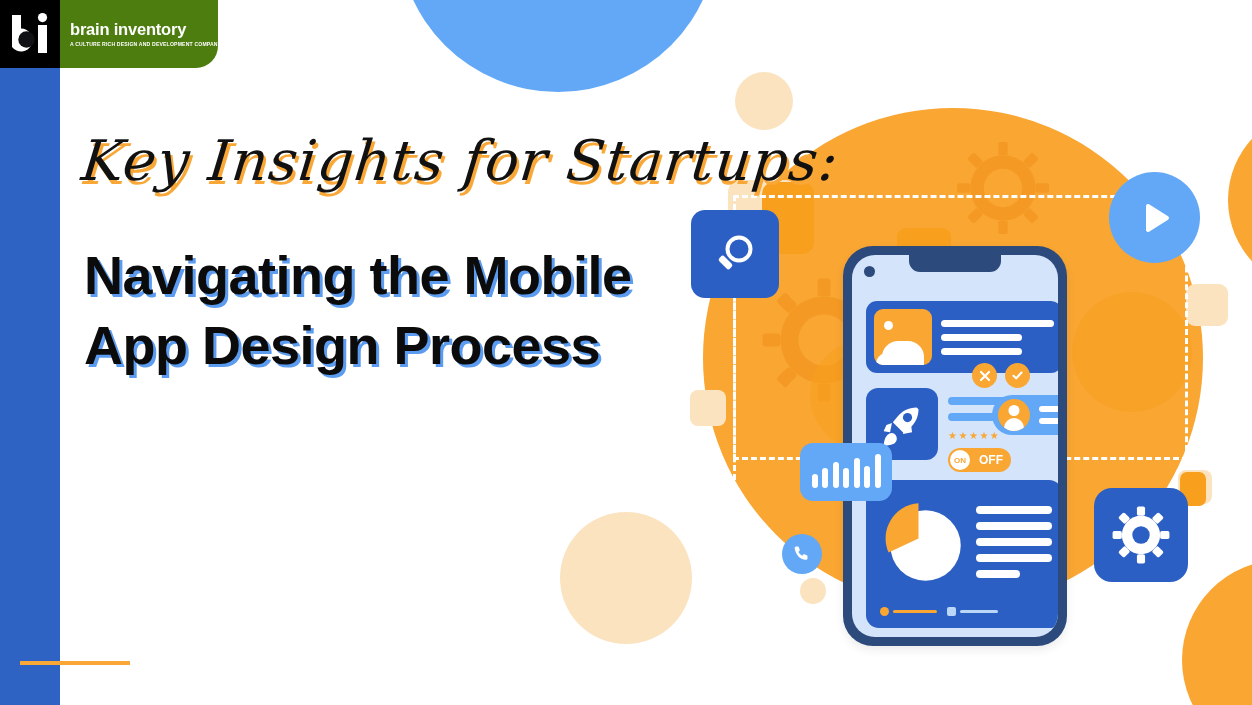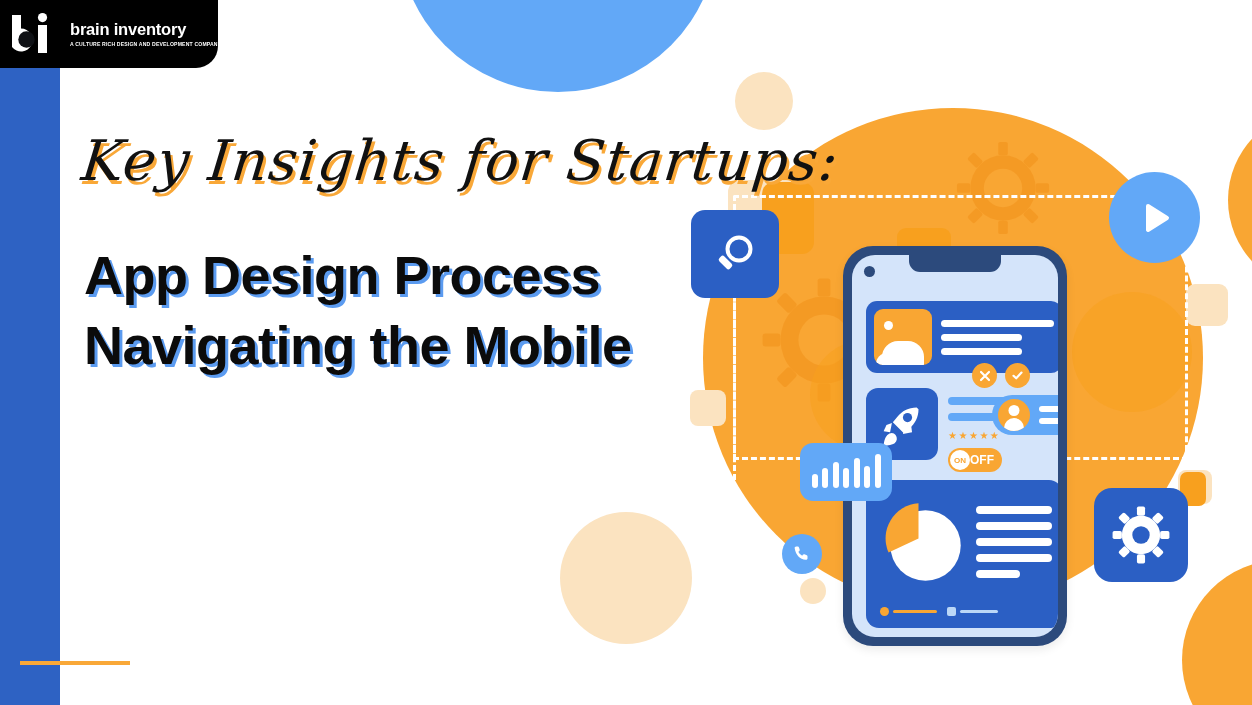--- a/index.html
+++ b/index.html
@@ -117,21 +117,21 @@
   .orange-rule {
     position: absolute; left: 20px; top: 661px;
     width: 110px; height: 4px;
     background: #F9A838;
   }
 
   
   .logo-bar {
     position: absolute; left: 0; top: 0;
     width: 218px; height: 68px;
-    background: #000000;
+    background: #4d7c0f;
     border-bottom-right-radius: 22px;
     display: flex; align-items: center;
     z-index: 20;
   }
   .logo-mark {
     width: 60px; height: 68px;
     display: flex; align-items: center; justify-content: center;
     background: #000000;
     flex: none;
   }
@@ -283,21 +283,21 @@
     width: 20px; height: 13px; border-radius: 10px 10px 0 0; background: #fff;
   }
   .user-lines { flex: 1; padding-left: 9px; }
   .user-lines i { display: block; height: 6px; border-radius: 3px; background: #fff; margin-bottom: 6px; }
   .user-lines i:nth-child(1) { width: 88%; }
   .user-lines i:nth-child(2) { width: 58%; margin-bottom: 0; }
 
   
   .toggle {
     position: absolute; left: 96px; top: 193px;
-    width: 54px; height: 24px;
+    width: 63px; height: 24px;
     background: #F9A633;
     border-radius: 12px;
     display: flex; align-items: center;
   }
   .toggle .knob {
     width: 20px; height: 20px; border-radius: 50%;
     background: #ffffff; margin-left: 2px; flex: none;
   }
   .toggle .on-label {
     position: absolute; left: 6px; top: 50%; transform: translateY(-50%);
@@ -438,22 +438,22 @@
       </svg>
     </div>
     <div class="logo-text">
       <div class="logo-name">brain inventory</div>
       <div class="logo-tagline">A CULTURE RICH DESIGN AND DEVELOPMENT COMPANY</div>
     </div>
   </div>
 
   <div class="eyebrow">Key Insights for Startups:</div>
   <div class="headline">
+    <span>Navigating the Mobile</span>
     <span>App Design Process</span>
-    <span>Navigating the Mobile</span>
   </div>
 
   <div class="phone">
     <div class="phone-screen">
       <div class="notch"></div>
       <div class="camera-dot"></div>
 
       <div class="card-media">
         <div class="thumb">
           <span class="dot"></span>

